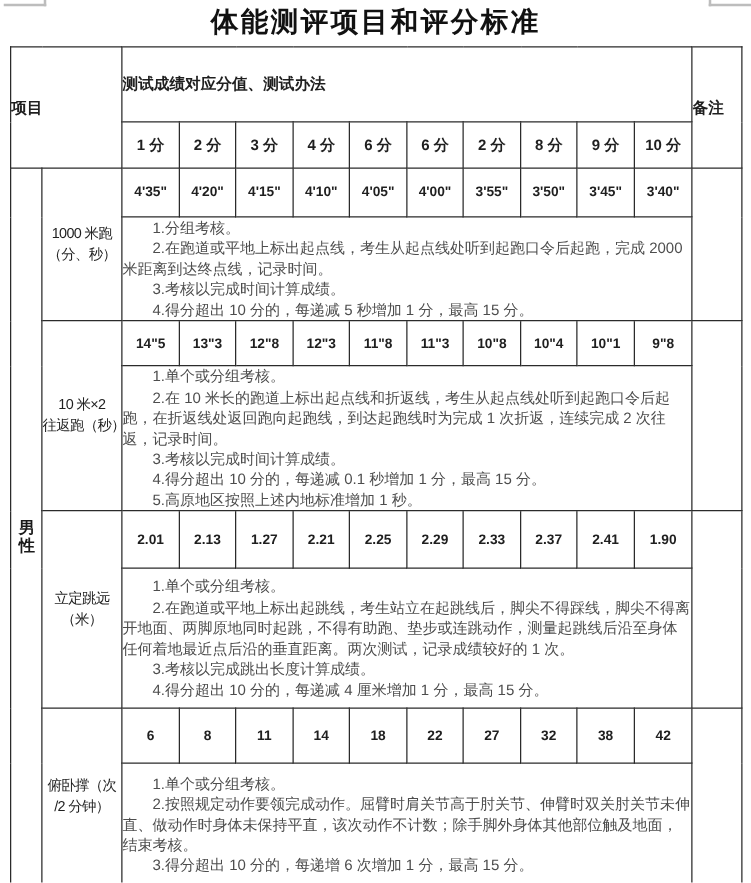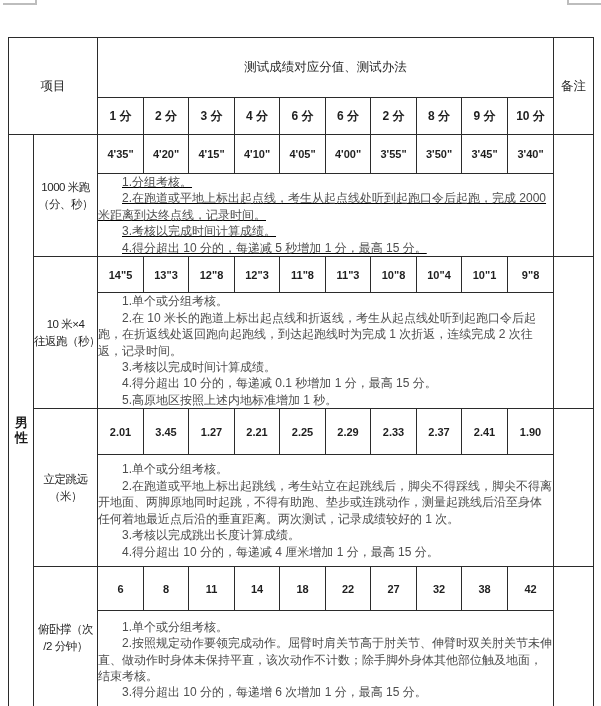--- a/index.html
+++ b/index.html
@@ -32,29 +32,29 @@
   }
   table.score-table td{
     border:1px solid #2b2b2b;
     padding:0;
     vertical-align:middle;
     color:#1f1f1f;
   }
   tr.hr1{height:60px;}
   tr.hr2{height:37px;margin-left:22px;}
   tr.v1{height:39px;}
-  tr.i1{height:81px;text-decoration:underline;}
+  tr.i1{height:81px;}
   tr.v2{height:36px;}
   tr.i2{height:100px;}
   tr.v3{height:46px;}
   tr.i3{height:112px;}
   tr.v4{height:44px;}
   tr.i4{height:98px;}
   td.hcell{
-    text-align:center;font-weight:normal;font-size:12.5px;
+    text-align:left;font-weight:bold;font-size:12.5px;
   }
   td.score-head{
     text-align:center;font-weight:bold;font-size:12px;
   }
   td.val{
     text-align:center;font-weight:bold;font-size:11px;
     color:#222;
   }
   td.item{
     text-align:center;font-weight:normal;
@@ -88,20 +88,21 @@
   td.remark{background:#fff;}
 </style>
 </head>
 <body>
 
 <div class="page">
 
   <div class="corner-mark left"></div>
   <div class="corner-mark right"></div>
 
+  <div class="doc-title">体能测评项目和评分标准</div>
 
   <table class="score-table">
     <colgroup>
       <col style="width:25px">
         <col style="width:64px">
       <col style="width:46px">
         <col style="width:45px">
         <col style="width:46px">
         <col style="width:45px">
         <col style="width:46px">
@@ -156,21 +157,21 @@
       <td colspan="10" class="instr">
         <p>1.分组考核。</p>
         <p>2.在跑道或平地上标出起点线，考生从起点线处听到起跑口令后起跑，完成 2000 米距离到达终点线，记录时间。</p>
         <p>3.考核以完成时间计算成绩。</p>
         <p>4.得分超出 10 分的，每递减 5 秒增加 1 分，最高 15 分。</p>
       </td>
     </tr>
 
     <tr class="v2">
       <td rowspan="2" class="item">
-        <div>10 米×4</div>
+        <div>10 米×2</div>
         <div>往返跑（秒）</div>
       </td>
       <td class="val">14"5</td>
       <td class="val">13"3</td>
       <td class="val">12"8</td>
       <td class="val">12"3</td>
       <td class="val">11"8</td>
       <td class="val">11"3</td>
       <td class="val">10"8</td>
       <td class="val">10"4</td>
@@ -187,21 +188,21 @@
         <p>5.高原地区按照上述内地标准增加 1 秒。</p>
       </td>
     </tr>
 
     <tr class="v3">
       <td rowspan="2" class="item">
         <div>立定跳远</div>
         <div>（米）</div>
       </td>
       <td class="val">2.01</td>
-      <td class="val">3.45</td>
+      <td class="val">2.13</td>
       <td class="val">1.27</td>
       <td class="val">2.21</td>
       <td class="val">2.25</td>
       <td class="val">2.29</td>
       <td class="val">2.33</td>
       <td class="val">2.37</td>
       <td class="val">2.41</td>
       <td class="val">1.90</td>
       <td rowspan="2" class="remark"></td>
     </tr>

